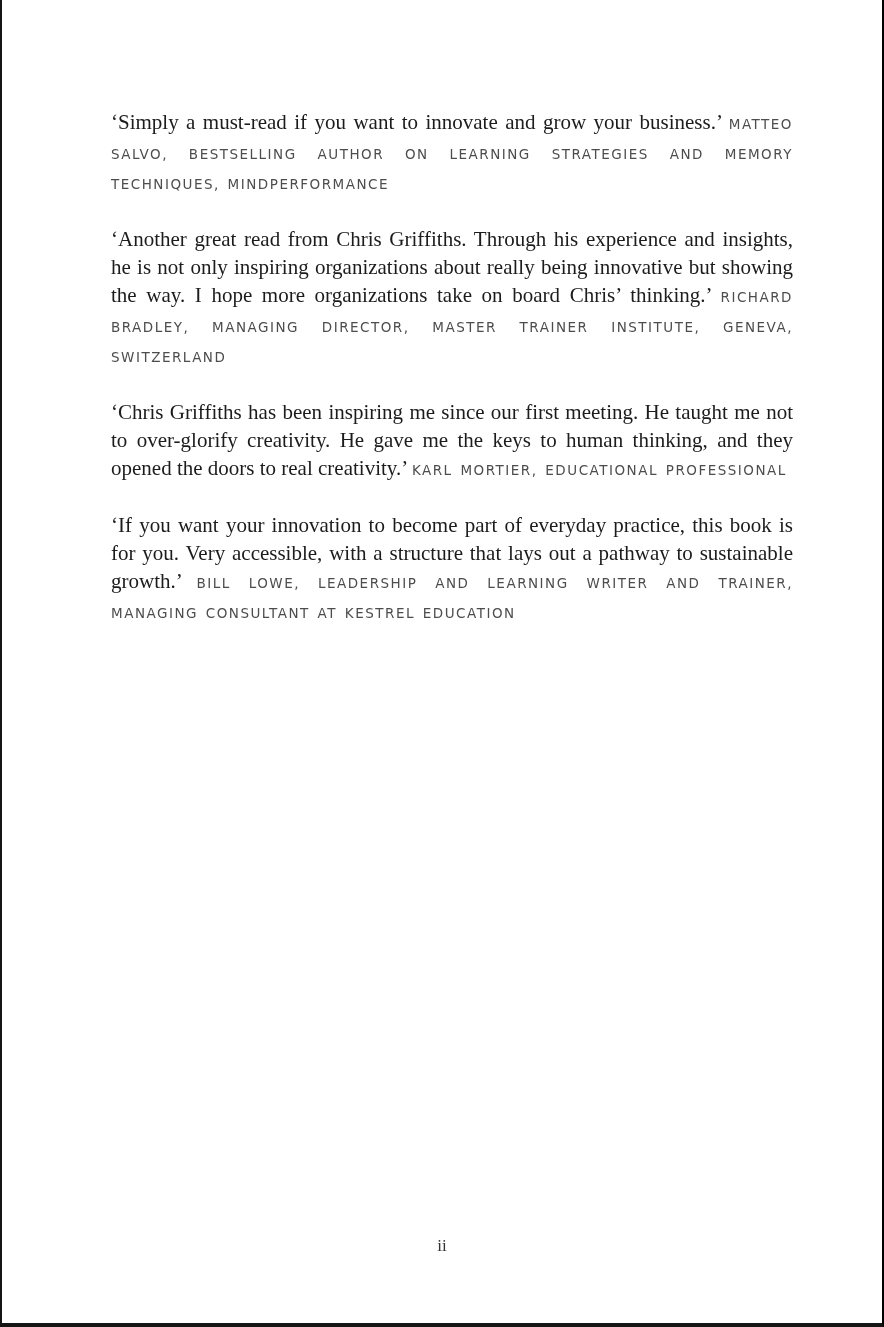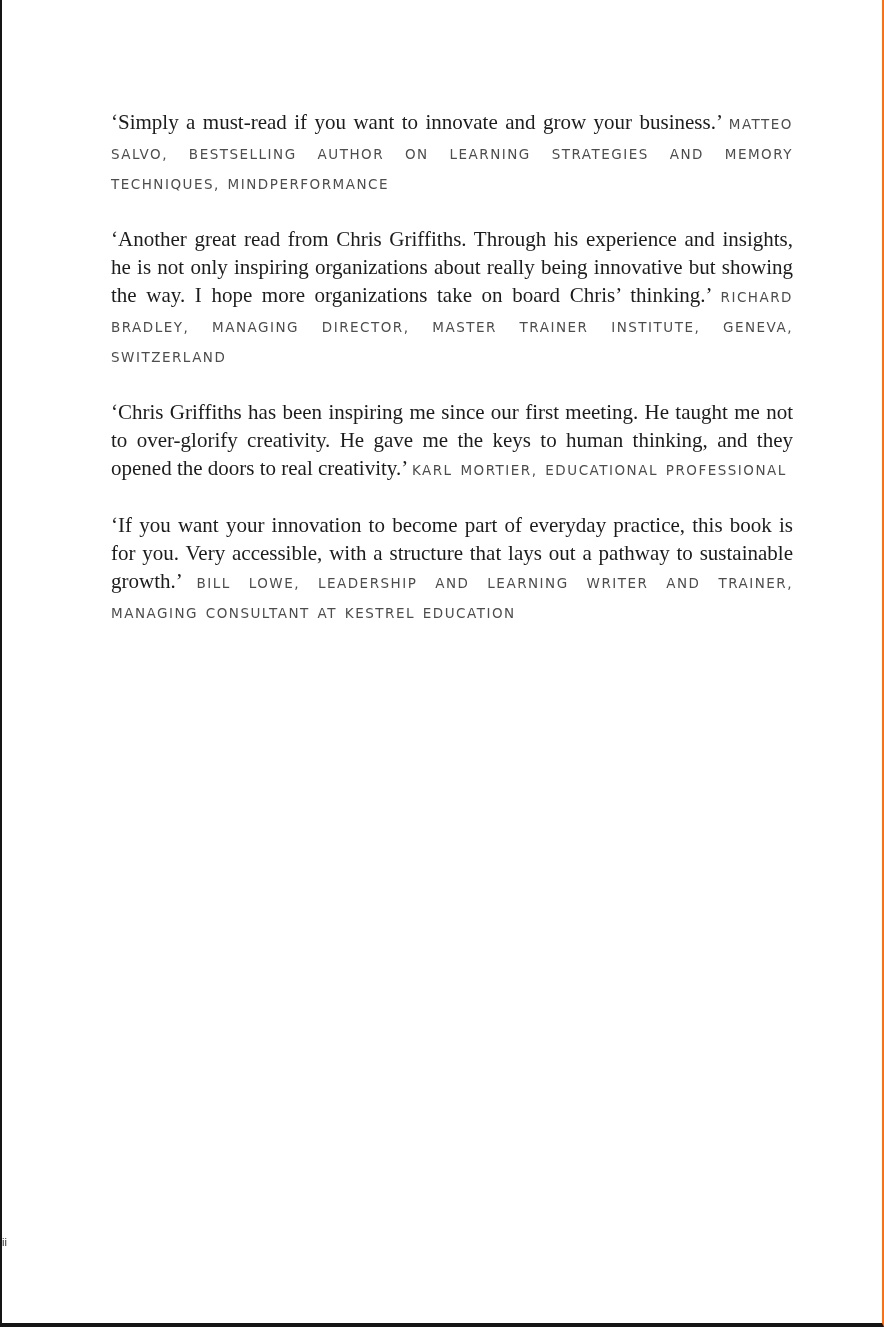--- a/index.html
+++ b/index.html
@@ -12,21 +12,21 @@
     height: 1327px;
     position: relative;
     font-family: "Liberation Serif", serif;
   }
   .sheet {
     position: absolute;
     inset: 0;
     box-sizing: border-box;
     background: #ffffff;
     border-left: 2px solid #151515;
-    border-right: 2px solid #f97316;
+    border-right: 2px solid #000000;
     border-bottom: 4px solid #151515;
   }
   .text-block {
     position: absolute;
     left: 109px;
     top: 108px;
     width: 682px;
   }
   .quote {
     margin: 0 0 27px 0;
@@ -44,22 +44,23 @@
     font-size: 13.5px;
     letter-spacing: 1.5px;
     color: #4d4d4d;
     word-spacing: 2px;
   }
   .page-number {
     position: absolute;
     left: 0;
     right: 0;
     top: 1236px;
-    font-family: Liberation Sans, sans-serif;
-    font-size: 11px;
+    text-align: center;
+    font-family: Liberation Serif, serif;
+    font-size: 17px;
     color: #333333;
   }
 </style>
 </head>
 <body>
 
 <div class="sheet">
   <div class="text-block">
 
     <p class="quote">

